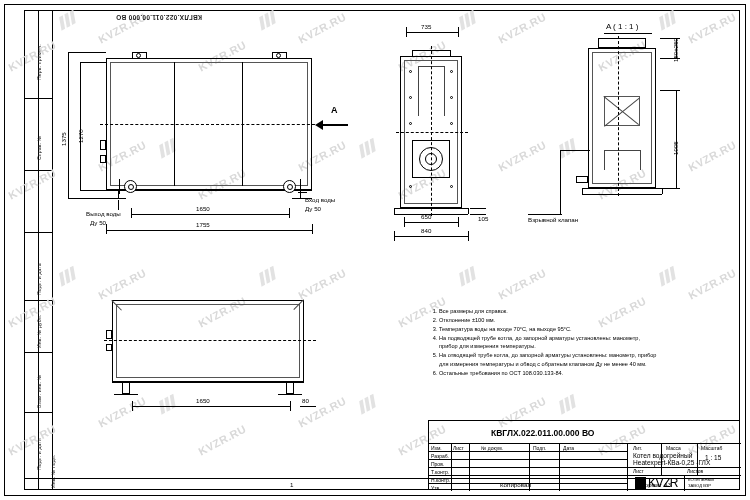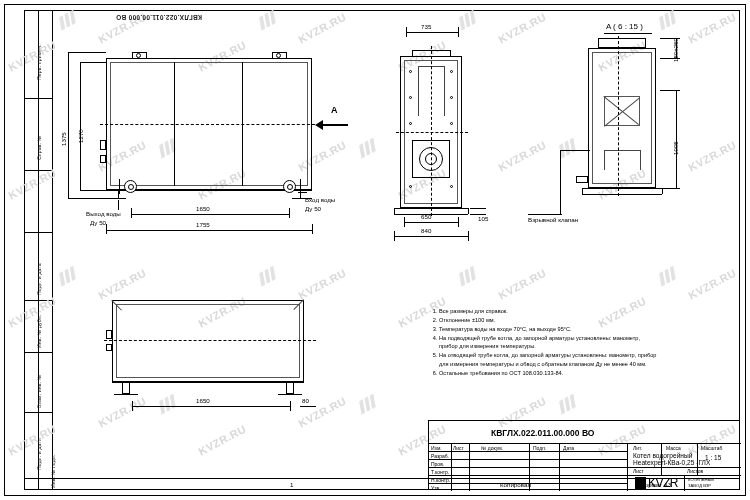--- a/index.html
+++ b/index.html
@@ -284,21 +284,21 @@
 
   <div class="dl" style="left:394px; top:236px; width:74px; height:1px;"></div>
   <div class="dl" style="left:394px; top:231px; width:1px; height:10px;"></div>
   <div class="dl" style="left:468px; top:231px; width:1px; height:10px;"></div>
   <div class="dim" style="left:421px; top:227px;">840</div>
 
   <div class="dim" style="left:478px; top:215px;">105</div>
   <div class="dl" style="left:470px; top:208px; width:16px; height:1px;"></div>
   <div class="dl" style="left:470px; top:214px; width:16px; height:1px;"></div>
 
-  <div class="lbl" style="left:606px; top:22px; font-size:8px;">A ( 6 : 15 )</div>
+  <div class="lbl" style="left:606px; top:22px; font-size:8px;">A ( 1 : 1 )</div>
   <div class="dl" style="left:604px; top:33px; width:48px; height:1px;"></div>
 
   <div class="box" style="left:588px; top:48px; width:68px; height:140px;"></div>
   <div class="boxthin" style="left:592px; top:52px; width:60px; height:132px;"></div>
 
   <div class="box" style="left:598px; top:38px; width:48px; height:10px;"></div>
 
   <div class="boxthin" style="left:604px; top:96px; width:36px; height:30px;"></div>
   <div class="tl" style="left:604px; top:96px; width:45px; height:1px; transform:rotate(39deg); transform-origin:0 0;"></div>
   <div class="tl" style="left:604px; top:126px; width:45px; height:1px; transform:rotate(-39deg); transform-origin:0 0;"></div>

